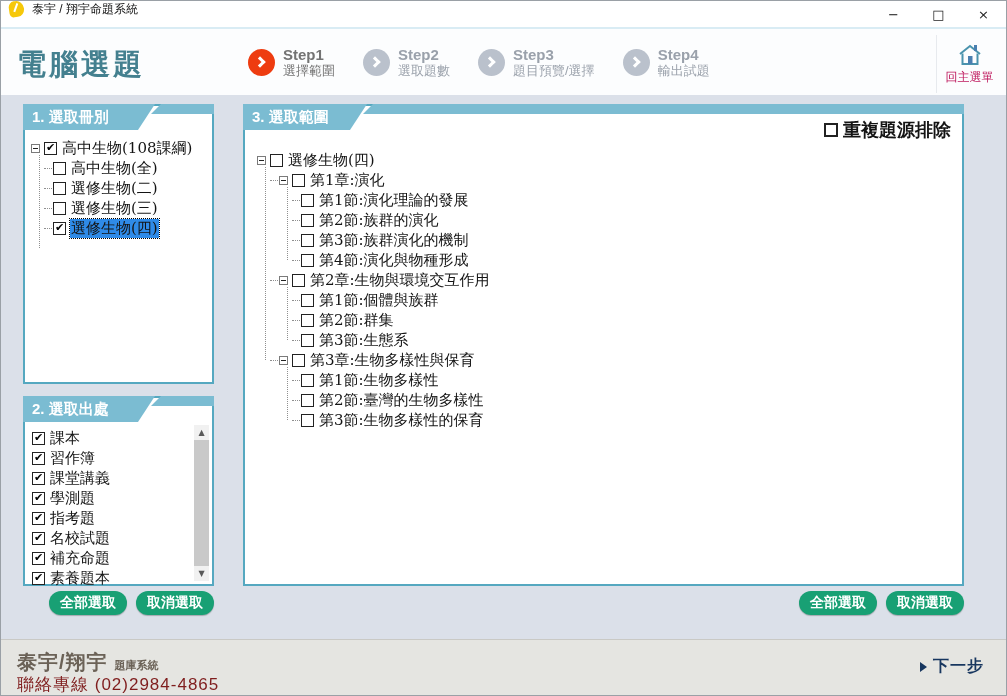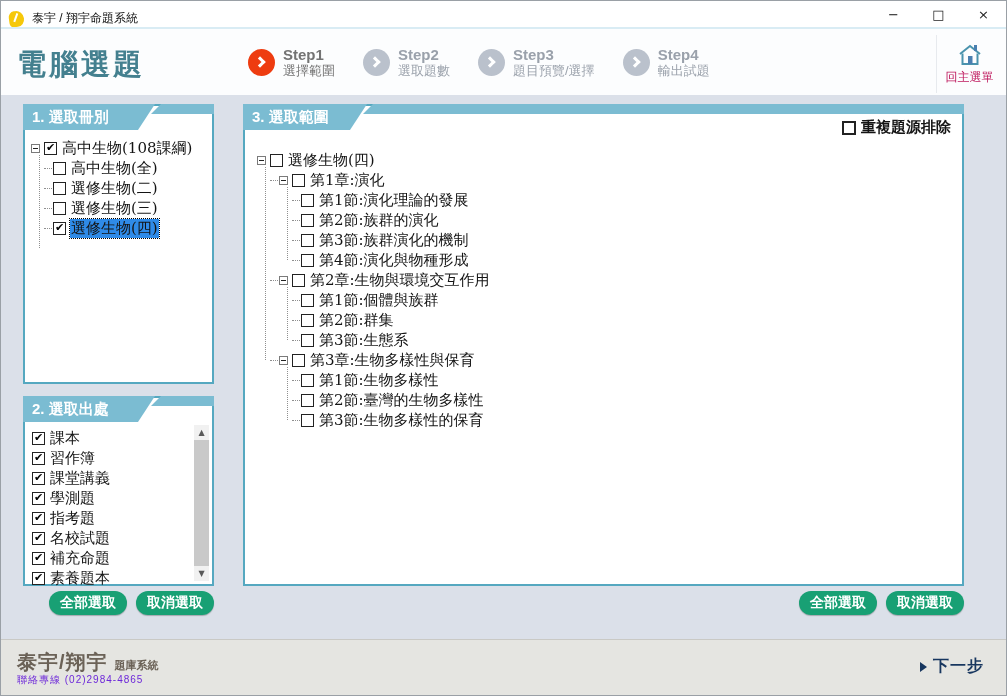--- a/index.html
+++ b/index.html
@@ -1,20 +1,20 @@
 <!DOCTYPE html>
 <html><head>
 <meta charset="utf-8">
 <style>
   * { margin:0; padding:0; box-sizing:border-box; }
   body { font-family:"Liberation Sans",sans-serif; }
   .window { position:relative; width:1007px; height:696px; background:#fff; overflow:hidden; border:1px solid #9aa0a6; }
 
   
-  .titlebar { position:absolute; top:0; left:0; right:0; height:26px; background:#fff; display:flex; align-items:flex-end; padding-left:8px; }
+  .titlebar { position:absolute; top:0; left:0; right:0; height:26px; background:#fff; display:flex; align-items:flex-start; padding-left:8px; }
   .app-icon { width:15px; height:16px; background:#f6c80a; border-radius:40% 55% 50% 30%; position:relative; flex:none; transform:rotate(-8deg); }
   .app-icon::after { content:""; position:absolute; left:6px; top:2px; width:2px; height:9px; background:#fff; transform:rotate(28deg); }
   .title-text { font-size:12px; color:#111; margin-left:8px; }
   .win-controls { margin-left:auto; display:flex; height:100%; }
   .win-btn { width:45px; height:100%; display:flex; align-items:center; justify-content:center; font-size:13px; color:#222; background:#fff; border:none; cursor:default; font-family:"DejaVu Sans",sans-serif; }
 
   
   .header { position:absolute; top:26px; left:0; right:0; height:68px; background:#fcfdfe; border-top:2px solid #d9ecf4; }
   .page-title { position:absolute; left:16px; top:16px; font-size:29px; font-weight:bold; letter-spacing:3px; color:#44808f; }
   .steps { position:absolute; left:247px; top:0; height:100%; display:flex; align-items:center; gap:28px; }
@@ -55,33 +55,33 @@
   
   .sbar { position:absolute; top:27px; right:3px; bottom:3px; width:15px; background:#f1f1f1; }
   .sarrow { position:absolute; left:0; width:15px; height:15px; background:#f1f1f1; color:#5a5a5a; font:8px/15px "DejaVu Sans",sans-serif; text-align:center; border:none; padding:0; }
   .sarrow.up { top:0; } .sarrow.down { bottom:0; }
   .sthumb { position:absolute; left:0; top:15px; bottom:15px; width:15px; background:#c9c9c9; }
 
   #panel-scope { left:242px; top:9px; width:721px; height:482px; }
   #panel-scope .body { padding:44px 0 0 12px; }
   .exclude { position:absolute; top:12px; right:10px; display:flex; align-items:center; }
   .exclude .cb { border-width:2px; width:14px; height:14px; }
-  .exclude .lbl { font-weight:bold; font-size:15px; }
+  .exclude .lbl { font-weight:bold; font-size:18px; }
 
   .btnrow { position:absolute; display:flex; justify-content:flex-end; gap:9px; }
   #btnrow-left  { left:22px;  top:496px; width:191px; }
   #btnrow-right { left:242px; top:496px; width:721px; }
   .gbtn { background:#18a074; color:#fff; border:none; border-radius:12px; height:24px; padding:0 11px; font:bold 14px "Liberation Sans",sans-serif; cursor:pointer; box-shadow:0 1px 1px rgba(0,0,0,.25); }
 
   
   .footer { position:absolute; bottom:0; left:0; right:0; height:56px; background:#e5e5e1; border-top:1px solid #c9c9c5; }
   .brand-line { position:absolute; left:16px; top:9px; display:flex; align-items:baseline; gap:7px; color:#6b6257; }
   .brand-main { font-size:20px; font-weight:bold; letter-spacing:1px; }
   .brand-suffix { font-size:11px; font-weight:bold; }
-  .contact { position:absolute; left:16px; top:33px; font-size:10px; color:#6d28d9; letter-spacing:1px; }
+  .contact { position:absolute; left:16px; top:33px; font-size:17px; color:#7f1d1d; letter-spacing:1px; }
   .next-btn { position:absolute; right:22px; top:16px; background:transparent; border:none; display:flex; align-items:center; gap:6px; cursor:pointer; }
   .next-tri { width:0; height:0; border-left:7px solid #17365f; border-top:5px solid transparent; border-bottom:5px solid transparent; }
   .next-label { font-size:16px; font-weight:bold; color:#17365f; letter-spacing:1px; }
 </style>
 </head>
 <body>
 
 <div class="window">
 
   <div class="titlebar">

